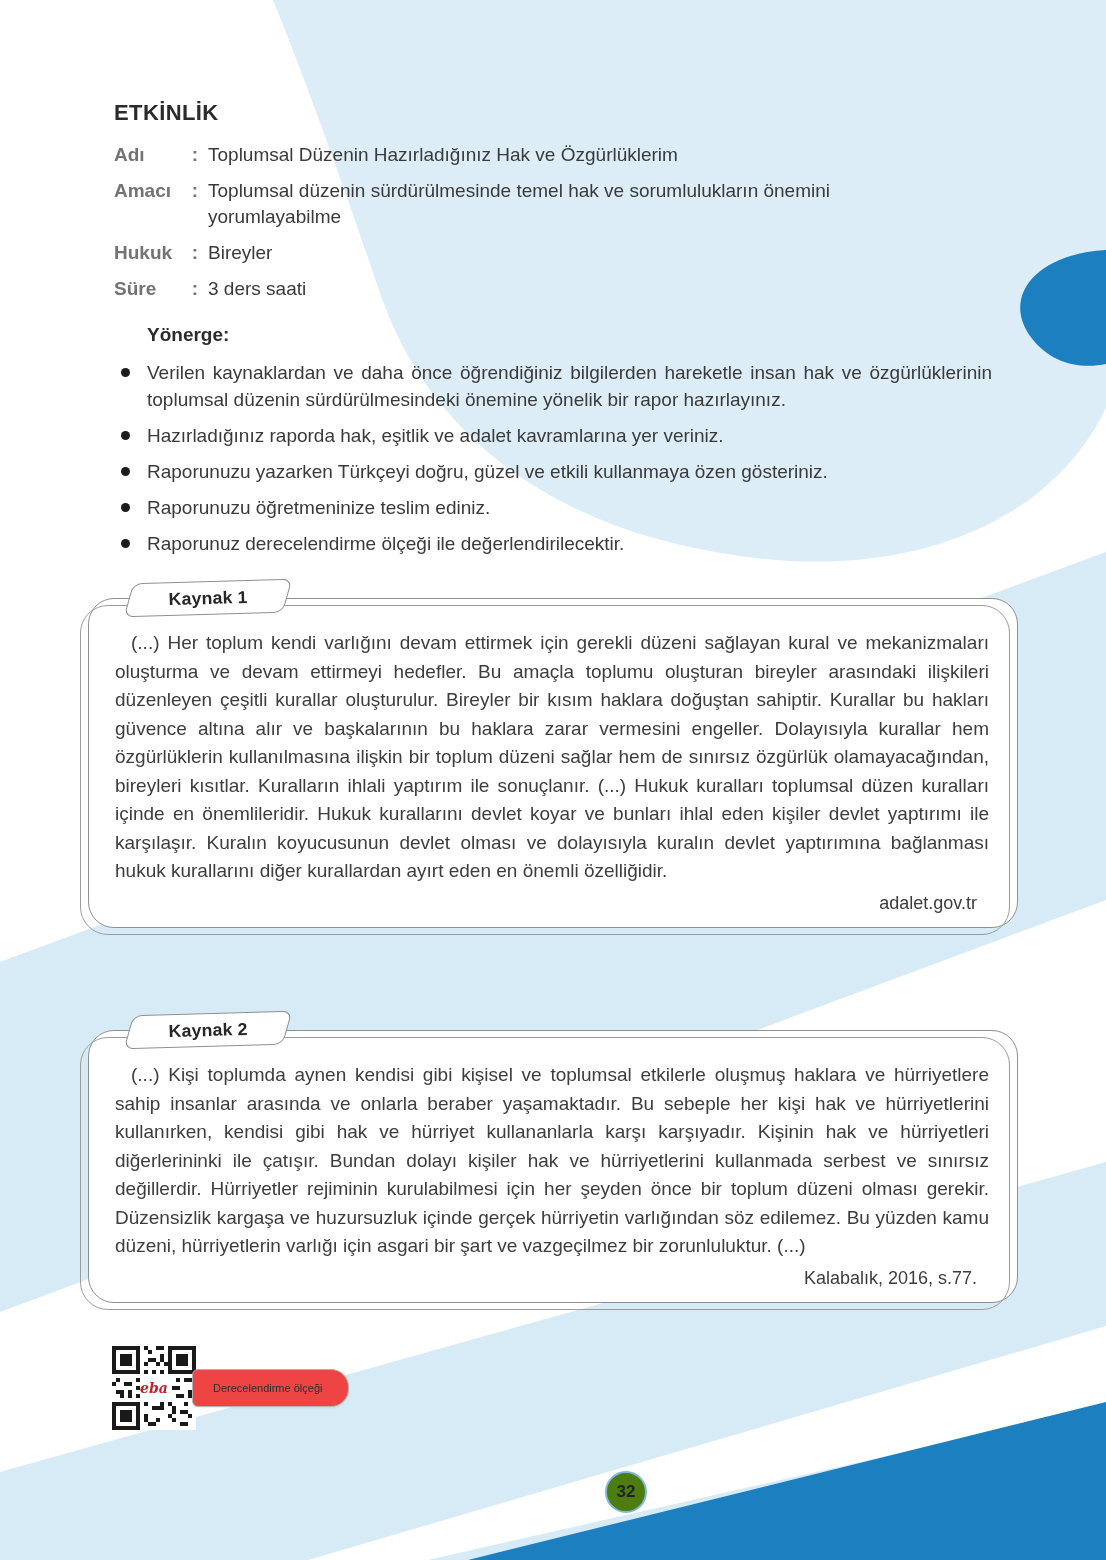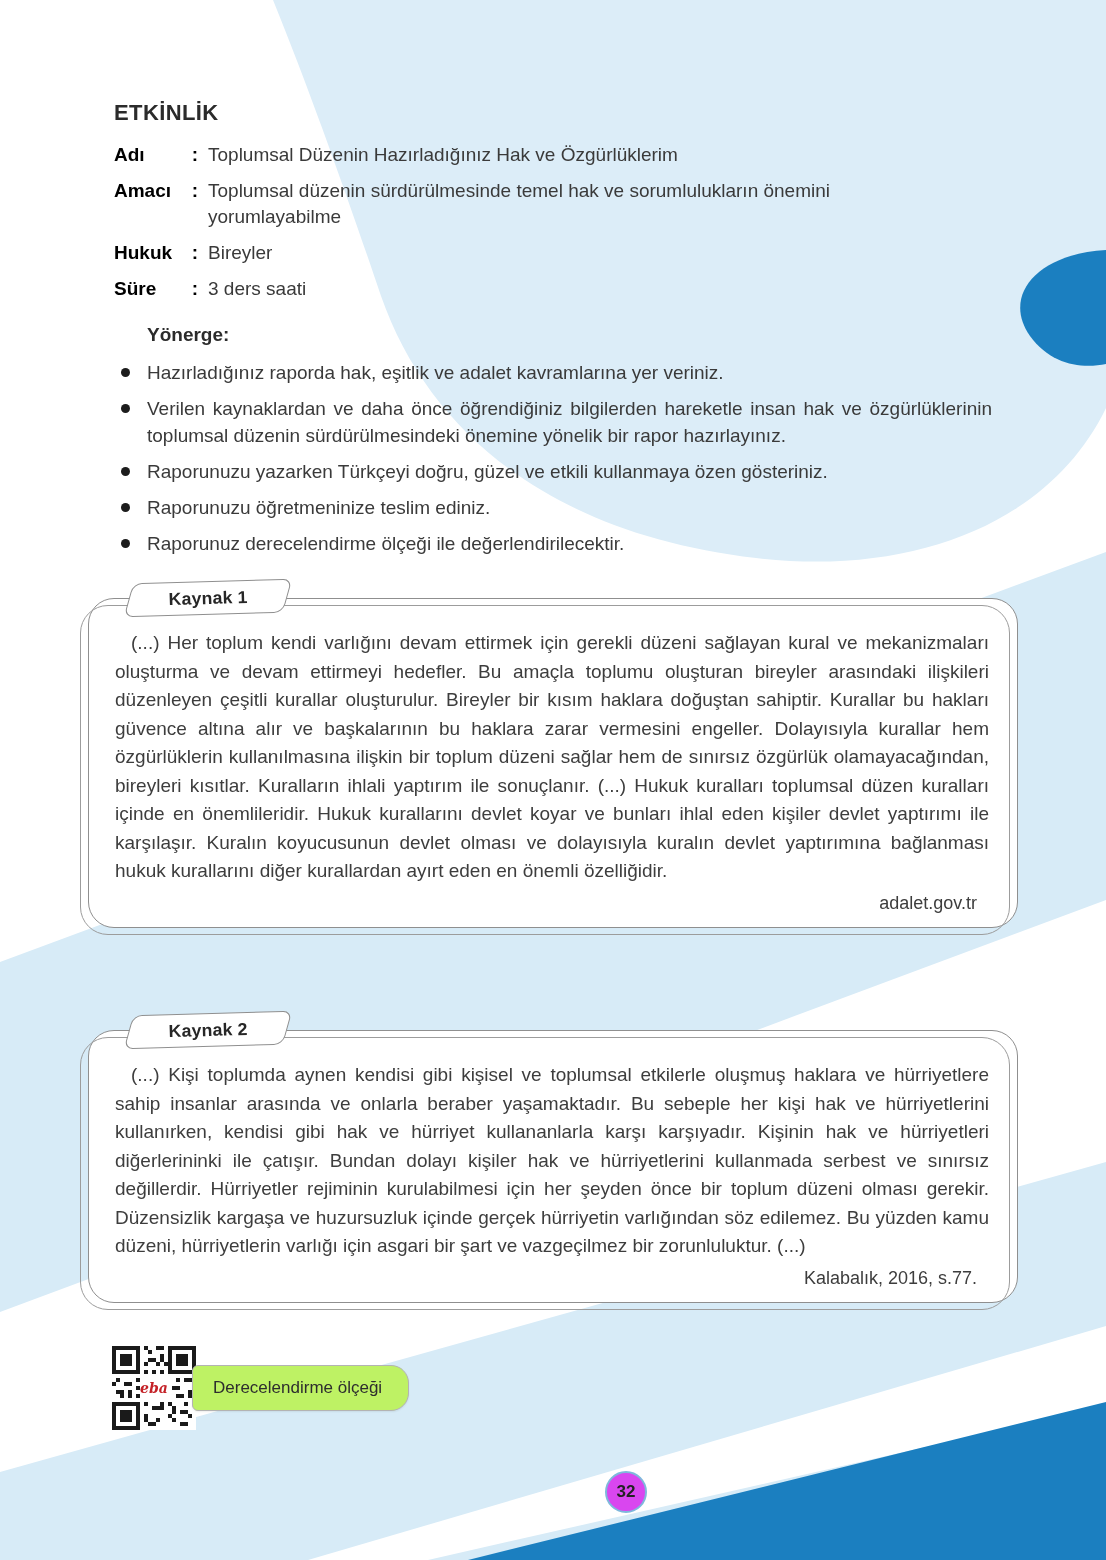--- a/index.html
+++ b/index.html
@@ -7,21 +7,21 @@
   body{
     width:1106px;height:1560px;position:relative;overflow:hidden;
     font-family:"Liberation Sans","DejaVu Sans",sans-serif;color:#3a3a3a;
   }
   .bg{position:absolute;left:0;top:0;z-index:0;}
 
   
   .header{position:absolute;left:114px;top:100px;width:878px;z-index:1;}
   .page-title{font-size:22px;font-weight:700;color:#2b2b2b;letter-spacing:.4px;margin-bottom:16px;}
   .meta-row{display:flex;font-size:19px;line-height:26px;margin-bottom:10px;}
-  .meta-label{flex:0 0 84px;display:flex;justify-content:space-between;font-weight:700;color:#000000;}
+  .meta-label{flex:0 0 84px;display:flex;justify-content:space-between;font-weight:700;color:#737373;}
   .meta-value{margin-left:10px;max-width:700px;color:#3a3a3a;}
   .directions-title{font-weight:700;font-size:19px;color:#2b2b2b;margin:22px 0 13px 33px;}
   .bullet-row{display:flex;margin-bottom:9px;}
   .dot{flex:0 0 9px;width:9px;height:9px;border-radius:50%;background:#1c1c1c;margin:9px 0 0 7px;}
   .bullet-text{margin-left:17px;flex:1;font-size:19px;line-height:27px;text-align:justify;}
 
   
   .source-box{
     position:absolute;left:88px;width:930px;background:#fff;
     border:1.7px solid #8f8f8f;border-radius:26px;z-index:2;
@@ -40,29 +40,29 @@
     display:flex;align-items:center;justify-content:center;
   }
   .source-tab span{transform:skewX(17deg);font-weight:700;font-size:17.5px;color:#262626;letter-spacing:.2px;}
   .source-text{font-size:19px;line-height:28.5px;text-align:justify;color:#3d3d3d;text-indent:16px;}
   .source-attribution{text-align:right;font-size:18px;line-height:24px;color:#3d3d3d;margin-top:5px;padding-right:12px;}
 
   
   .qr-wrap{position:absolute;left:112px;top:1346px;display:flex;align-items:center;z-index:2;}
   .qr{display:block;background:#fff;flex:0 0 84px;}
   .qr-label{
-    background:#bef264;border:1.2px solid #b3b3b3;border-radius:6px 18px 18px 6px;
-    padding:12px 26px 12px 20px;margin-left:-4px;font-size:17px;color:#2e2e2e;
+    background:#ef4444;border:1.2px solid #b3b3b3;border-radius:6px 18px 18px 6px;
+    padding:12px 26px 12px 20px;margin-left:-4px;font-size:11px;color:#2e2e2e;
     box-shadow:0 1px 2px rgba(0,0,0,.07);white-space:nowrap;text-align:center;
   }
 
   
   .page-badge{
     position:absolute;left:605px;top:1471px;width:42px;height:42px;border-radius:50%;
-    background:#d946ef;border:2px solid #7fb8dc;display:flex;align-items:center;justify-content:center;
+    background:#4d7c0f;border:2px solid #7fb8dc;display:flex;align-items:center;justify-content:center;
     font-size:17px;font-weight:700;color:#222;z-index:3;
   }
 </style>
 </head>
 <body>
 
 <svg class="bg" width="1106" height="1560" viewBox="0 0 1106 1560" aria-hidden="true">
   <path d="M273,0 L1106,0 L1106,408 C1052,520 918,577 756,558 C556,535 430,436 381,296 C352,210 312,96 273,0 Z" fill="#dcedf8"></path>
   <path d="M1106,250 C1036,254 1002,296 1030,336 C1051,365 1082,369 1106,364 Z" fill="#1b7fc0"></path>
   <path d="M0,962 L1106,552 L1106,900 L0,1312 Z" fill="#d7ebf7"></path>
@@ -103,25 +103,25 @@
       <span>Süre</span>
       <span>:</span>
     </div>
     <div class="meta-value">3 ders saati</div>
   </div>
 
   <div class="directions-title">Yönerge:</div>
 
   <div class="bullet-row">
     <span class="dot"></span>
+    <p class="bullet-text">Verilen kaynaklardan ve daha önce öğrendiğiniz bilgilerden hareketle insan hak ve özgürlüklerinin toplumsal düzenin sürdürülmesindeki önemine yönelik bir rapor hazırlayınız.</p>
+  </div>
+  <div class="bullet-row">
+    <span class="dot"></span>
     <p class="bullet-text">Hazırladığınız raporda hak, eşitlik ve adalet kavramlarına yer veriniz.</p>
-  </div>
-  <div class="bullet-row">
-    <span class="dot"></span>
-    <p class="bullet-text">Verilen kaynaklardan ve daha önce öğrendiğiniz bilgilerden hareketle insan hak ve özgürlüklerinin toplumsal düzenin sürdürülmesindeki önemine yönelik bir rapor hazırlayınız.</p>
   </div>
   <div class="bullet-row">
     <span class="dot"></span>
     <p class="bullet-text">Raporunuzu yazarken Türkçeyi doğru, güzel ve etkili kullanmaya özen gösteriniz.</p>
   </div>
   <div class="bullet-row">
     <span class="dot"></span>
     <p class="bullet-text">Raporunuzu öğretmeninize teslim ediniz.</p>
   </div>
   <div class="bullet-row">

